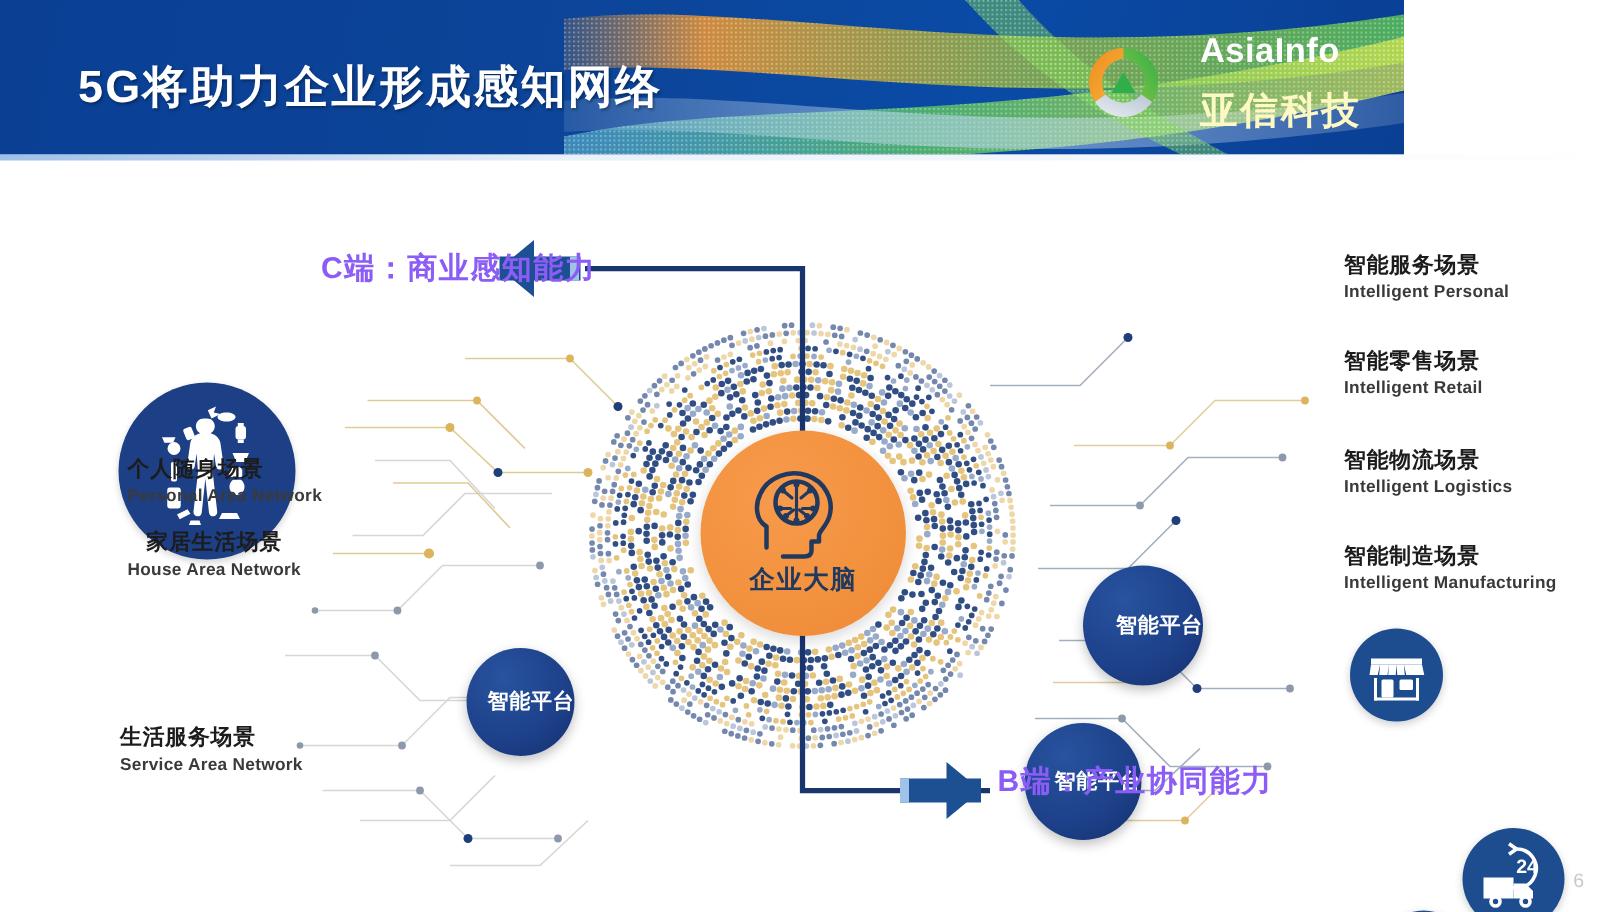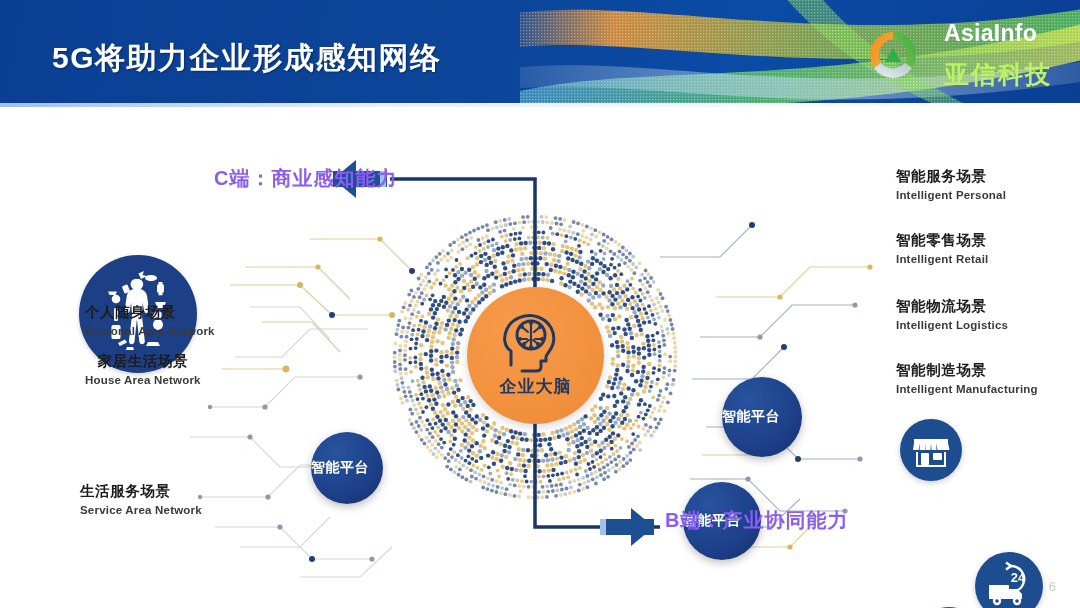--- a/index.html
+++ b/index.html
@@ -1,35 +1,35 @@
 <!DOCTYPE html>
 <html><head>
 <meta charset="utf-8">
 <style>
   html,body{margin:0;padding:0;background:#fff;}
   body{width:1080px;height:608px;overflow:hidden;
        font-family:"Liberation Sans","DejaVu Sans",sans-serif;}
   .slide{position:relative;width:1080px;height:608px;background:#ffffff;overflow:hidden;}
 
   
-  .header{position:absolute;left:0;top:0;width:1080px;height:103px;
+  .header{position:absolute;left:0;top:0;width:936px;height:103px;
           background:#0b4196;overflow:hidden;}
   .header-grad{position:absolute;inset:0;
       background:linear-gradient(100deg,#0a3f94 0%,#0c4599 42%,#0a4ba6 70%,#0a3f94 100%);}
   .hdr-svg{position:absolute;right:0;top:0;width:560px;height:103px;}
   .header-underline{position:absolute;left:0;top:103px;width:1080px;height:4px;
       background:linear-gradient(90deg,#9fc0e8 0%,#e8f0fa 35%,#ffffff 100%);}
   .title{position:absolute;left:52px;top:38px;color:#ffffff;font-size:30px;
          font-weight:bold;letter-spacing:1.5px;
          text-shadow:1px 1px 2px rgba(0,0,0,.35);white-space:nowrap;}
   .logo{position:absolute;right:28px;top:22px;display:flex;align-items:center;gap:24px;}
   .logo-mark{width:54px;height:54px;}
   .logo-text{display:flex;flex-direction:column;line-height:1;}
   .logo-en{color:#fff;font-size:23px;font-weight:bold;letter-spacing:.3px;}
-  .logo-cn{color:#bef264;font-size:25px;font-weight:bold;letter-spacing:2px;margin-top:17px;}
+  .logo-cn{color:#fef9c3;font-size:25px;font-weight:bold;letter-spacing:2px;margin-top:17px;}
 
   
   .body{position:absolute;left:0;top:107px;width:1080px;height:501px;}
   .circuit{position:absolute;left:0;top:0;width:1080px;height:501px;}
   .halo{position:absolute;left:390px;top:105px;width:290px;height:290px;}
 
   
   .person-circle{position:absolute;left:79px;top:148px;width:118px;height:118px;
       border-radius:50%;background:#1c3f86;box-shadow:0 2px 5px rgba(0,0,0,.18);}
   .person-svg{position:absolute;inset:0;width:118px;height:118px;}
@@ -39,21 +39,21 @@
       background:radial-gradient(circle at 38% 32%,#f79a4b,#f2913d 62%,#ec8836 100%);
       box-shadow:0 3px 10px rgba(0,0,0,.16);}
   .brain-svg{position:absolute;left:31px;top:22px;width:74px;height:66px;}
   .brain-label{position:absolute;left:0;right:0;top:88px;text-align:center;
       color:#21395f;font-size:17px;font-weight:bold;letter-spacing:1px;}
 
   
   .node{position:absolute;border-radius:50%;
       background:radial-gradient(circle at 34% 28%,#28539f,#1d4089 60%,#16306b 100%);
       box-shadow:0 3px 8px rgba(0,0,0,.25);
-      display:flex;align-items:center;justify-content:flex-start;
+      display:flex;align-items:center;justify-content:flex-end;
       color:#fff;font-size:14px;font-weight:bold;letter-spacing:.5px;}
   .node-left{left:311px;top:325px;width:72px;height:72px;}
   .node-tr{left:722px;top:270px;width:80px;height:80px;}
   .node-br{left:683px;top:375px;width:78px;height:78px;}
 
   
   .conn{position:absolute;left:0;top:0;width:1080px;height:501px;}
 
   .seg-label{position:absolute;color:#8b5cf6;font-size:20px;font-weight:bold;
       letter-spacing:1px;white-space:nowrap;}

